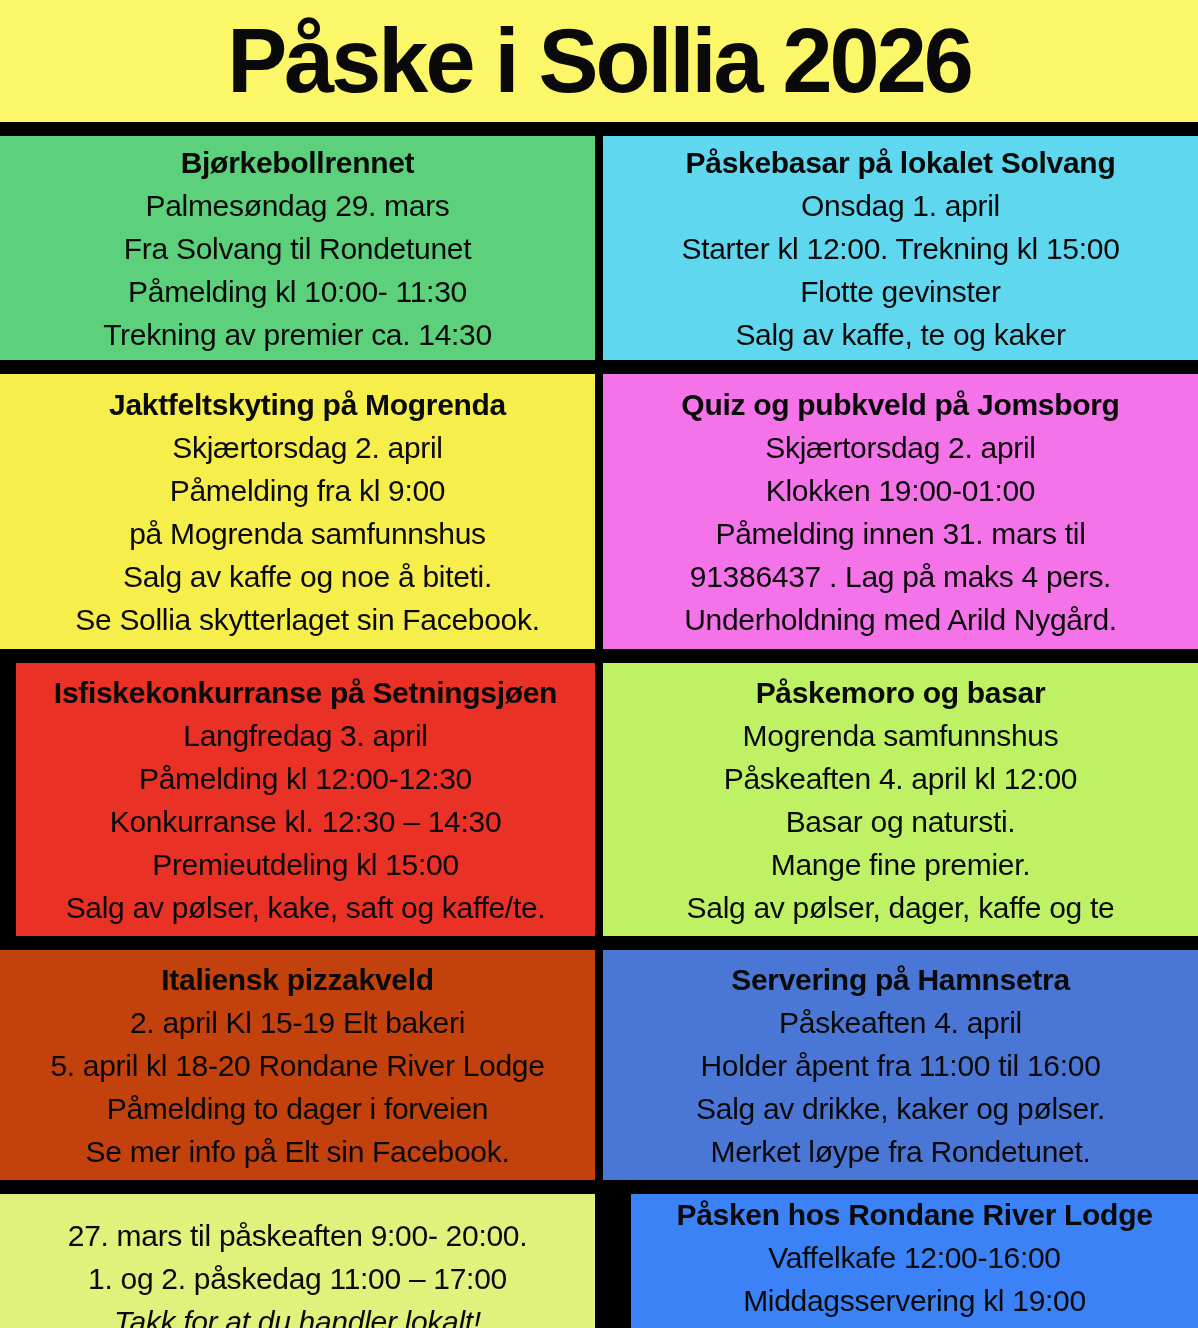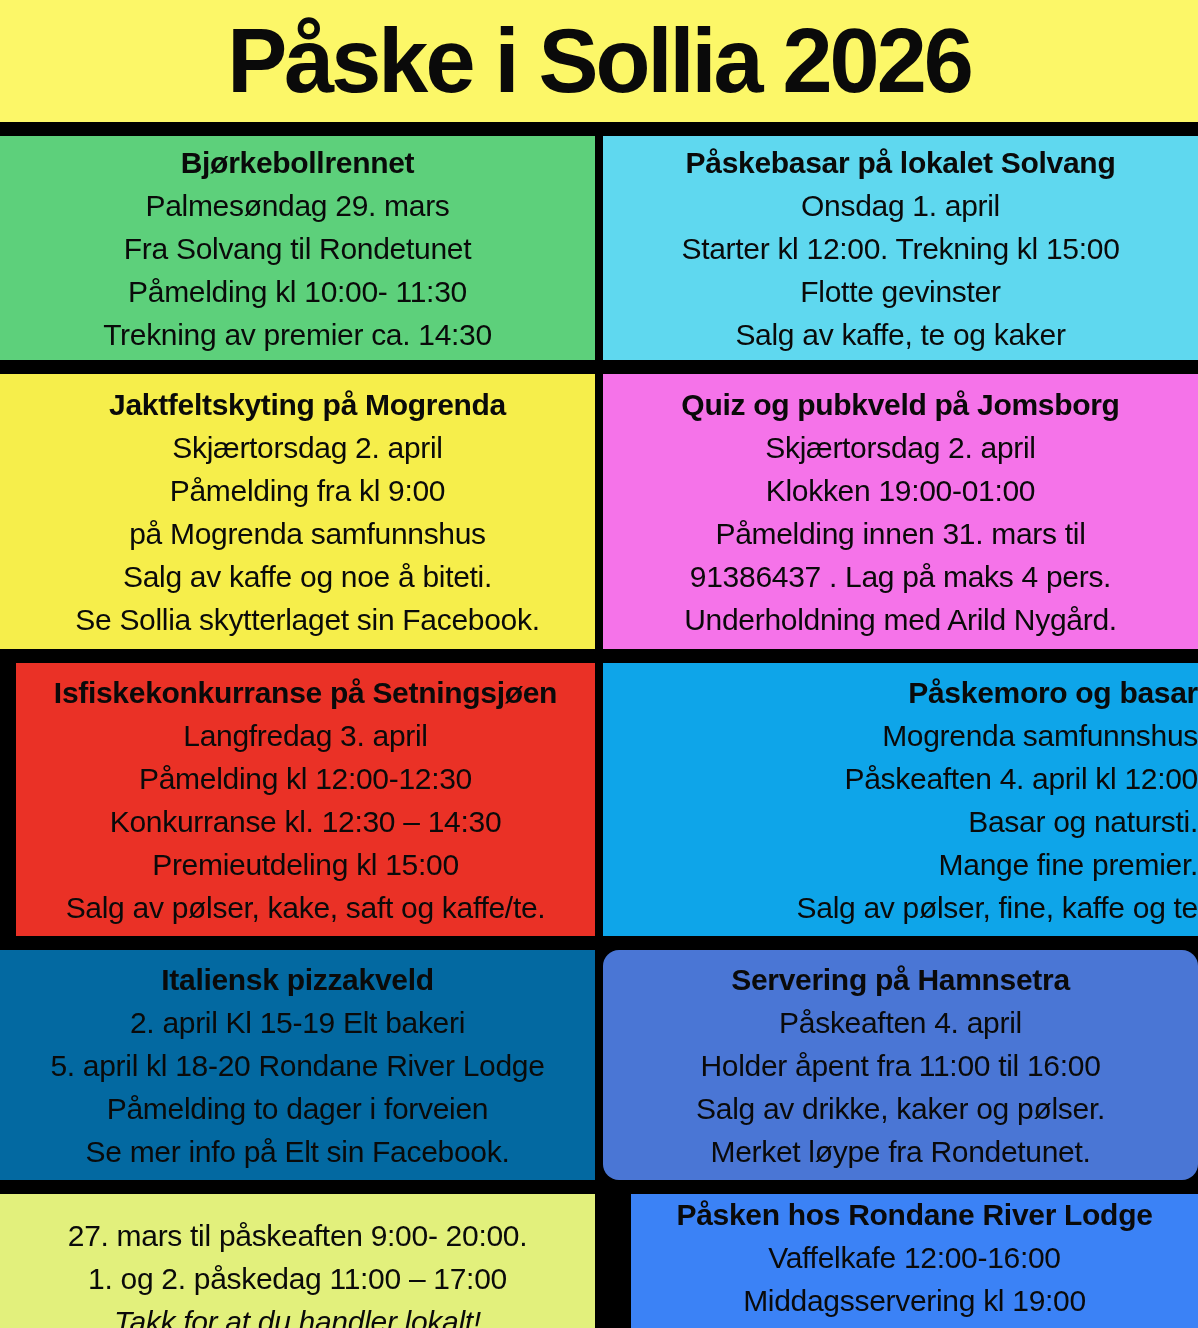--- a/index.html
+++ b/index.html
@@ -102,38 +102,38 @@
 
   <section class="box" style="background: rgb(234, 49, 38); margin-left: 16px;">
     <h2>Isfiskekonkurranse på Setningsjøen</h2>
     <p>Langfredag 3. april</p>
     <p>Påmelding kl 12:00-12:30</p>
     <p>Konkurranse kl. 12:30 – 14:30</p>
     <p>Premieutdeling kl 15:00</p>
     <p>Salg av pølser, kake, saft og kaffe/te.</p>
   </section>
 
-  <section class="box" style="background: #0ea5e9; align-items: flex-end;">
+  <section class="box" style="background: #bef264;">
     <h2>Påskemoro og basar</h2>
     <p>Mogrenda samfunnshus</p>
     <p>Påskeaften 4. april kl 12:00</p>
     <p>Basar og natursti.</p>
     <p>Mange fine premier.</p>
-    <p>Salg av pølser, fine, kaffe og te</p>
+    <p>Salg av pølser, dager, kaffe og te</p>
   </section>
 
-  <section class="box" style="background: #0369a1; text-align: center;">
+  <section class="box" style="background: #c2410c; text-align: center;">
     <h2>Italiensk pizzakveld</h2>
     <p>2. april Kl 15-19 Elt bakeri</p>
     <p>5. april kl 18-20 Rondane River Lodge</p>
     <p>Påmelding to dager i forveien</p>
     <p>Se mer info på Elt sin Facebook.</p>
   </section>
 
-  <section class="box" style="background: rgb(74, 118, 213); border-radius: 16px;">
+  <section class="box" style="background: rgb(74, 118, 213);">
     <h2>Servering på Hamnsetra</h2>
     <p>Påskeaften 4. april</p>
     <p>Holder åpent fra 11:00 til 16:00</p>
     <p>Salg av drikke, kaker og pølser.</p>
     <p>Merket løype fra Rondetunet.</p>
   </section>
 
   <section class="box" style="background: rgb(226, 240, 124);">
     <p>27. mars til påskeaften 9:00- 20:00.</p>
     <p>1. og 2. påskedag 11:00 – 17:00</p>

